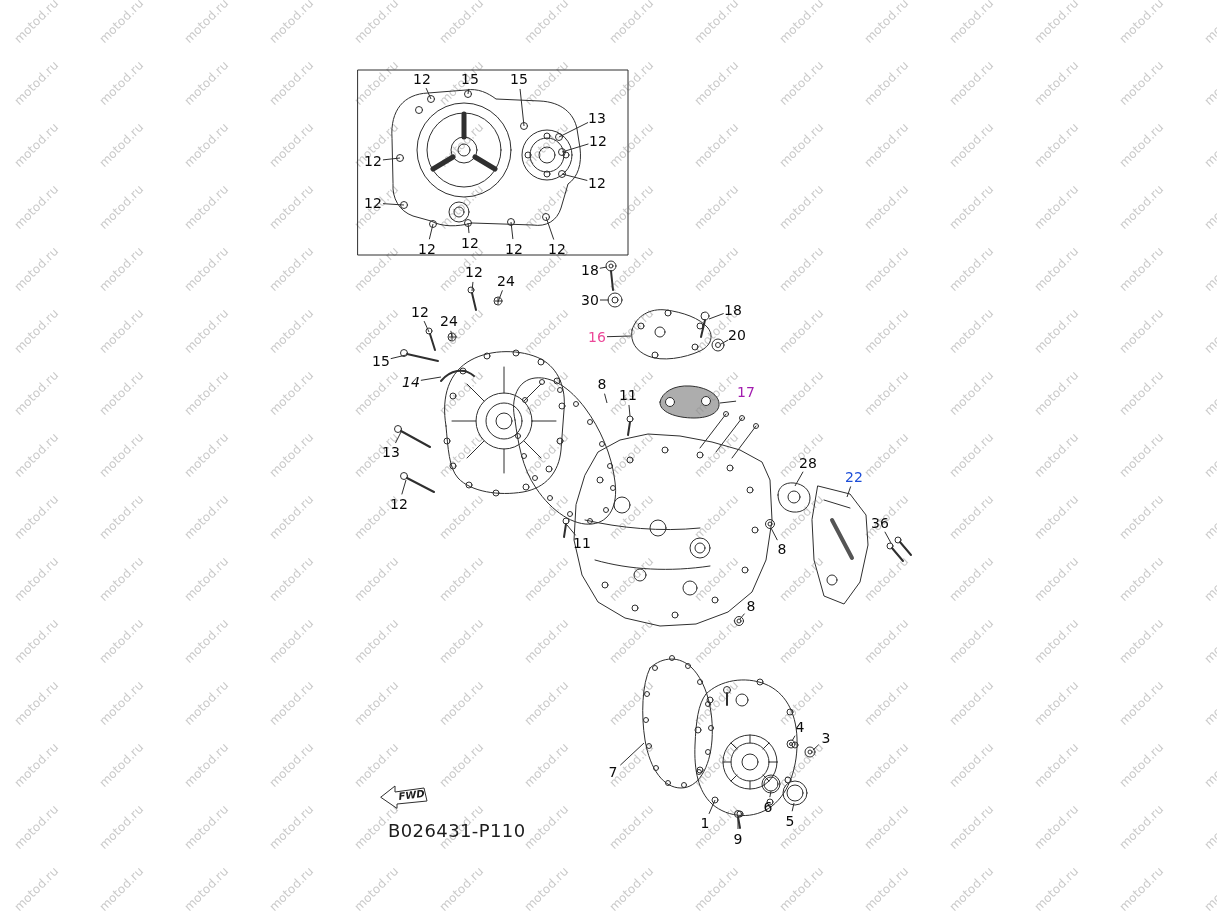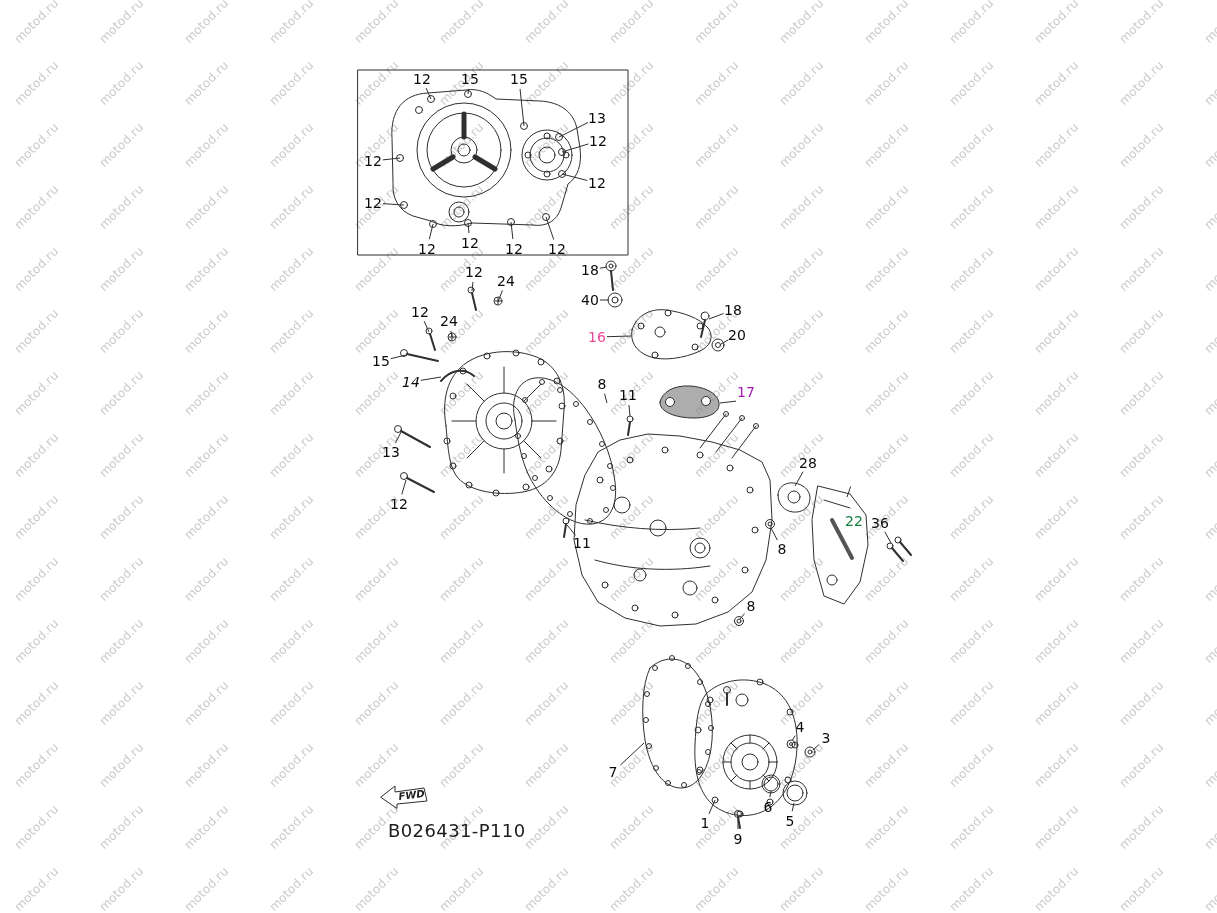--- a/index.html
+++ b/index.html
@@ -603,34 +603,34 @@
       <div class="callout" style="left: 373px; top: 161px; color: rgb(10, 10, 10);">12</div>
       <div class="callout" style="left: 597px; top: 183px; color: rgb(10, 10, 10);">12</div>
       <div class="callout" style="left: 373px; top: 203px; color: rgb(10, 10, 10);">12</div>
       <div class="callout" style="left: 427px; top: 249px; color: rgb(10, 10, 10);">12</div>
       <div class="callout" style="left: 470px; top: 243px; color: rgb(10, 10, 10);">12</div>
       <div class="callout" style="left: 514px; top: 249px; color: rgb(10, 10, 10);">12</div>
       <div class="callout" style="left: 557px; top: 249px; color: rgb(10, 10, 10);">12</div>
       <div class="callout" style="left: 474px; top: 272px; color: rgb(10, 10, 10);">12</div>
       <div class="callout" style="left: 506px; top: 281px; color: rgb(10, 10, 10);">24</div>
       <div class="callout" style="left: 590px; top: 270px; color: rgb(10, 10, 10);">18</div>
-      <div class="callout" style="left: 590px; top: 300px; color: rgb(10, 10, 10);">40</div>
+      <div class="callout" style="left: 590px; top: 300px; color: rgb(10, 10, 10);">30</div>
       <div class="callout" style="left: 420px; top: 312px; color: rgb(10, 10, 10);">12</div>
       <div class="callout" style="left: 449px; top: 321px; color: rgb(10, 10, 10);">24</div>
       <div class="callout" style="left: 733px; top: 310px; color: rgb(10, 10, 10);">18</div>
       <div class="callout" style="left: 597px; top: 337px; color: #ec4899;">16</div>
       <div class="callout" style="left: 737px; top: 335px; color: rgb(10, 10, 10);">20</div>
       <div class="callout" style="left: 381px; top: 361px; color: rgb(10, 10, 10);">15</div>
       <div class="callout" style="left: 411px; top: 382px; color: rgb(10, 10, 10); font-style: italic;">14</div>
       <div class="callout" style="left: 602px; top: 384px; color: rgb(10, 10, 10);">8</div>
       <div class="callout" style="left: 628px; top: 395px; color: rgb(10, 10, 10);">11</div>
       <div class="callout" style="left: 746px; top: 392px; color: #a21caf;">17</div>
       <div class="callout" style="left: 391px; top: 452px; color: rgb(10, 10, 10);">13</div>
       <div class="callout" style="left: 808px; top: 463px; color: rgb(10, 10, 10);">28</div>
-      <div class="callout" style="left: 854px; top: 477px; color: #15803d; margin-top: 44px;">22</div>
+      <div class="callout" style="left: 854px; top: 477px; color: #1d4ed8;">22</div>
       <div class="callout" style="left: 399px; top: 504px; color: rgb(10, 10, 10);">12</div>
       <div class="callout" style="left: 582px; top: 543px; color: rgb(10, 10, 10);">11</div>
       <div class="callout" style="left: 782px; top: 549px; color: rgb(10, 10, 10);">8</div>
       <div class="callout" style="left: 880px; top: 523px; color: rgb(10, 10, 10);">36</div>
       <div class="callout" style="left: 751px; top: 606px; color: rgb(10, 10, 10);">8</div>
       <div class="callout" style="left: 613px; top: 772px; color: rgb(10, 10, 10);">7</div>
       <div class="callout" style="left: 800px; top: 727px; color: rgb(10, 10, 10);">4</div>
       <div class="callout" style="left: 826px; top: 738px; color: rgb(10, 10, 10);">3</div>
       <div class="callout" style="left: 705px; top: 823px; color: rgb(10, 10, 10);">1</div>
       <div class="callout" style="left: 738px; top: 839px; color: rgb(10, 10, 10);">9</div>

